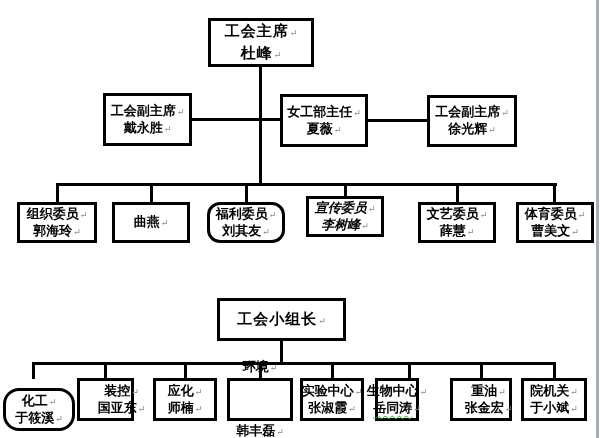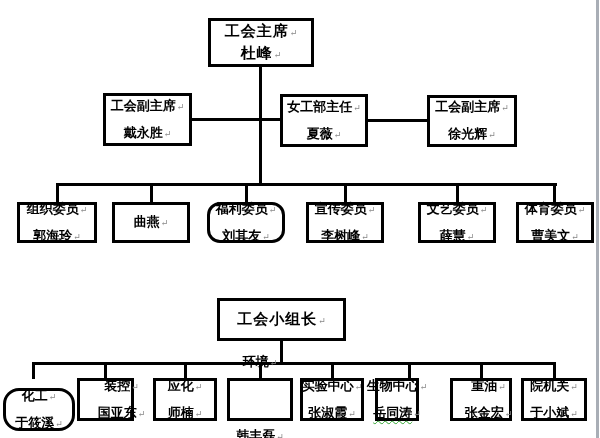--- a/index.html
+++ b/index.html
@@ -18,21 +18,21 @@
     display:flex;
     flex-direction:column;
     align-items:center;
     justify-content:center;
     text-align:center;
   }
   .org-box .line{
     font-size:13px;
     font-weight:bold;
     color:#000;
-    line-height:26px;
+    line-height:16px;
     white-space:nowrap;
   }
   .org-box.big .line{
     font-size:15px;
     line-height:20px;
     letter-spacing:1px;
   }
   .pmark{
     font-size:9px;
     font-weight:normal;
@@ -103,21 +103,21 @@
         <div class="line"><span>组织委员</span><span class="pmark">↵</span></div>
         <div class="line"><span>郭海玲</span><span class="pmark">↵</span></div>
       </div>
       <div class="org-box" style="left: 112px; top: 202px; width: 78px; height: 41px;">
         <div class="line"><span>曲燕</span><span class="pmark">↵</span></div>
       </div>
       <div class="org-box" style="left: 207px; top: 202px; width: 78px; height: 41px; border-radius: 13px;">
         <div class="line"><span>福利委员</span><span class="pmark">↵</span></div>
         <div class="line"><span>刘其友</span><span class="pmark">↵</span></div>
       </div>
-      <div class="org-box" style="left: 306px; top: 202px; width: 78px; height: 41px;">
+      <div class="org-box" style="left: 306px; top: 196px; width: 78px; height: 41px; font-style: italic;">
         <div class="line"><span>宣传委员</span><span class="pmark">↵</span></div>
         <div class="line"><span>李树峰</span><span class="pmark">↵</span></div>
       </div>
       <div class="org-box" style="left: 418px; top: 202px; width: 78px; height: 41px;">
         <div class="line"><span>文艺委员</span><span class="pmark">↵</span></div>
         <div class="line"><span>薛慧</span><span class="pmark">↵</span></div>
       </div>
       <div class="org-box" style="left: 516px; top: 202px; width: 78px; height: 41px;">
         <div class="line"><span>体育委员</span><span class="pmark">↵</span></div>
         <div class="line"><span>曹美文</span><span class="pmark">↵</span></div>

